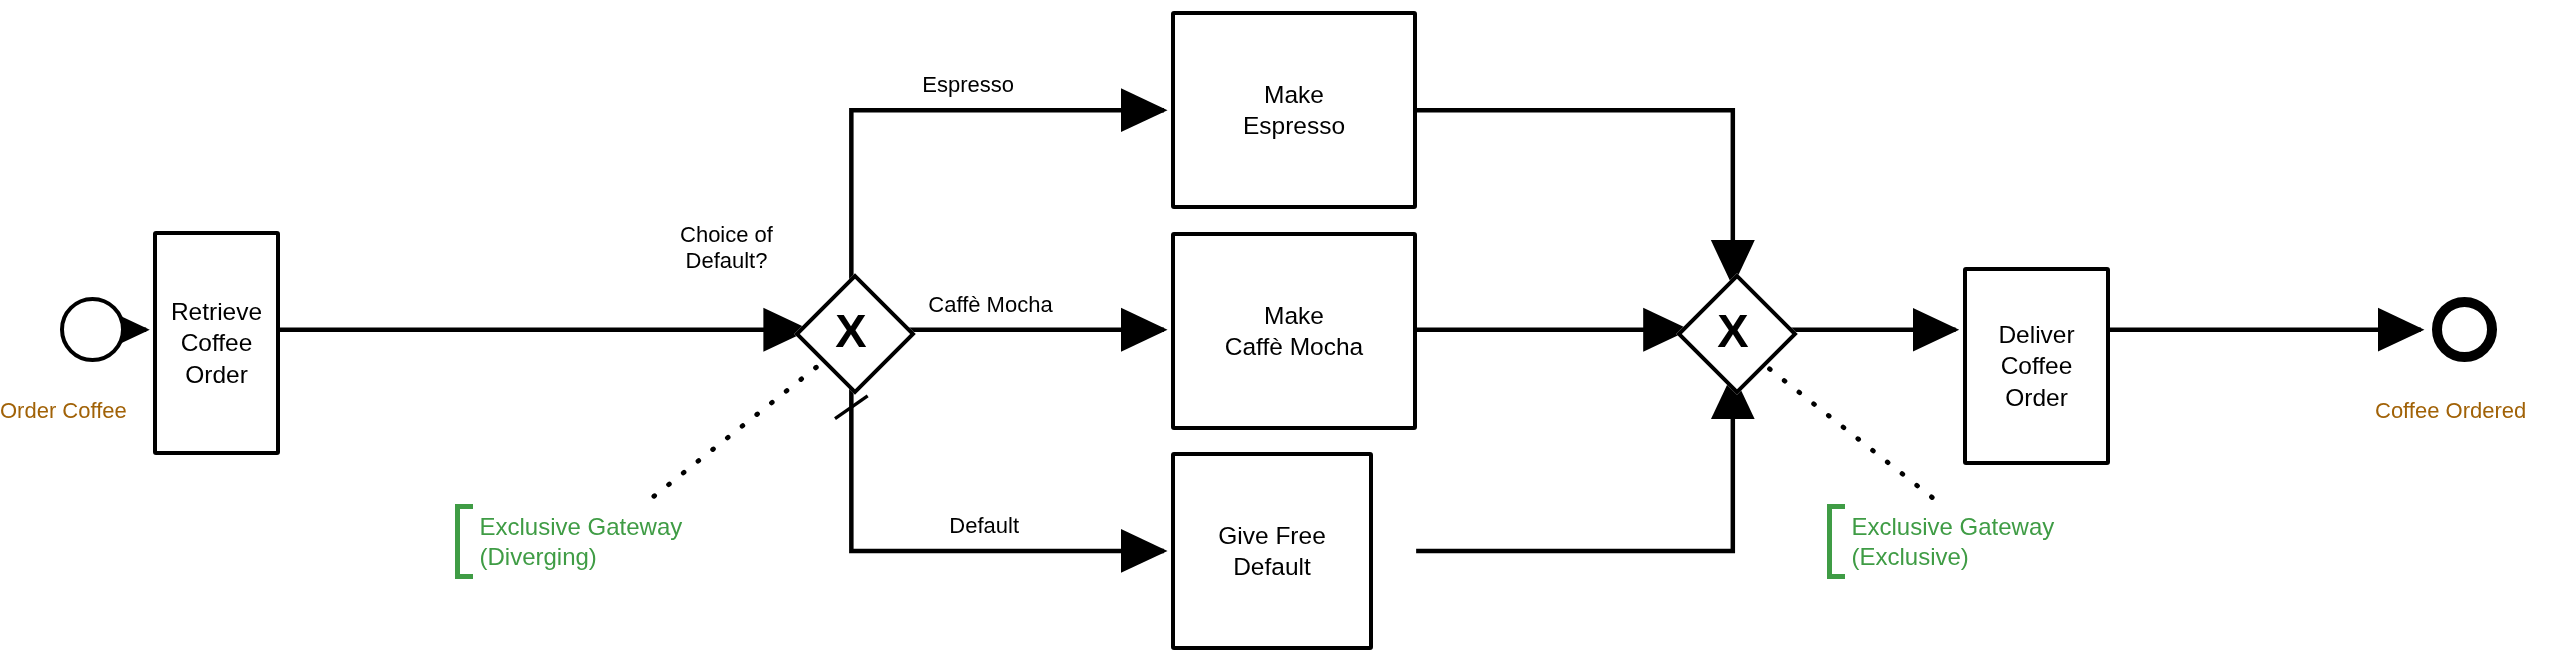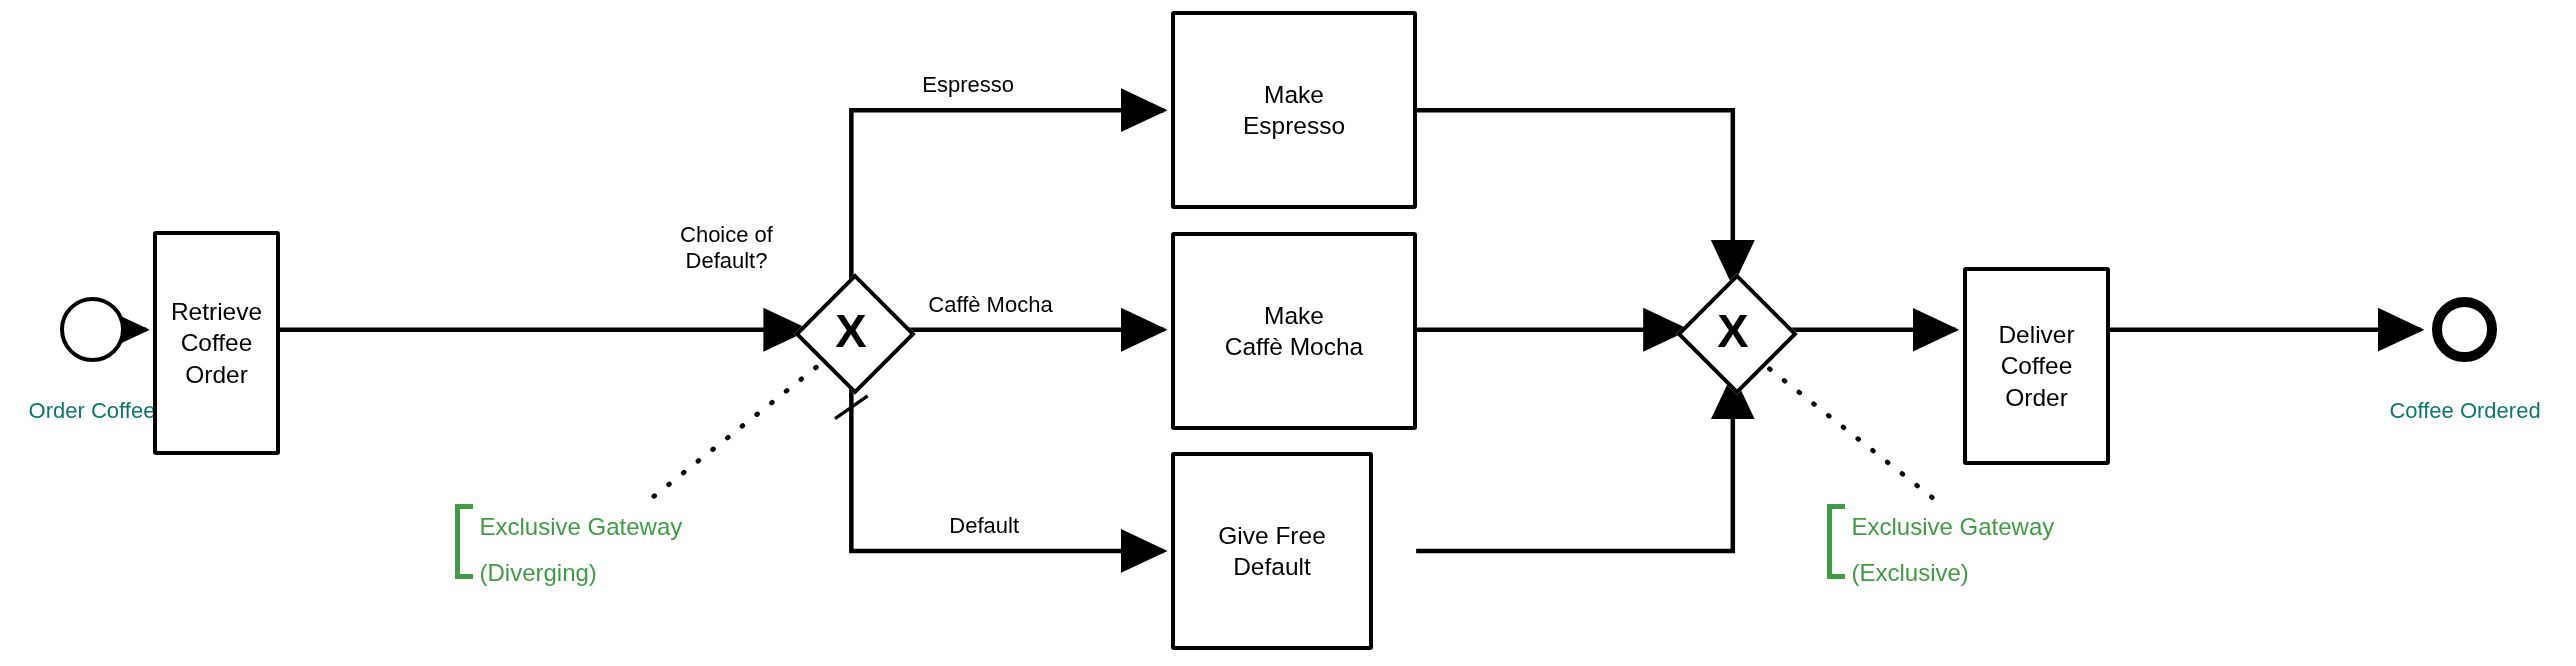--- a/index.html
+++ b/index.html
@@ -16,23 +16,23 @@
 
   
   .event{
     border-radius:50%;
     background:#fff;
     border:4.9px solid #000;
   }
   .event.end{border-width:10.6px;}
   .event-label{
     position:absolute;
-    text-align:center;
+    text-align:left;
     font-size:22px;
-    color:#0f766e;
+    color:#a16207;
     white-space:nowrap;
     line-height:1.15;
   }
 
   
   .task{
     background:#fff;
     border:4.1px solid #000;
     border-radius:3px;
     display:flex;
@@ -92,21 +92,21 @@
     margin-right:6.5px;
   }
   .annotation .atext{
     font-size:24px;
     color:var(--acc,#3f9c45);
     line-height:1.22;
     white-space:nowrap;
     align-self:center;
     padding:1.6px 0;
   }
-  .annotation .atext span{display:block;margin-top:16px;}
+  .annotation .atext span{display:block;}
 </style>
 </head>
 <body>
 
 <div id="canvas">
 
   <svg id="wires" viewBox="0 0 3156 816" xmlns="http://www.w3.org/2000/svg">
     <defs>
       <marker id="ah" markerWidth="11" markerHeight="11" refX="9.6" refY="5.5" orient="auto" markerUnits="strokeWidth">
         <path d="M0,0.6 L10.4,5.5 L0,10.4 z" fill="#000"></path>

